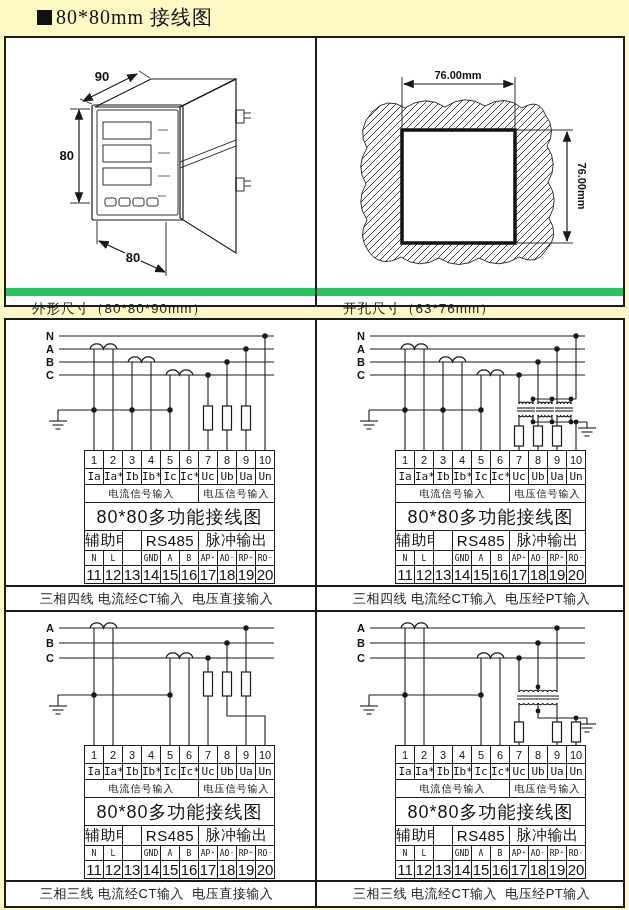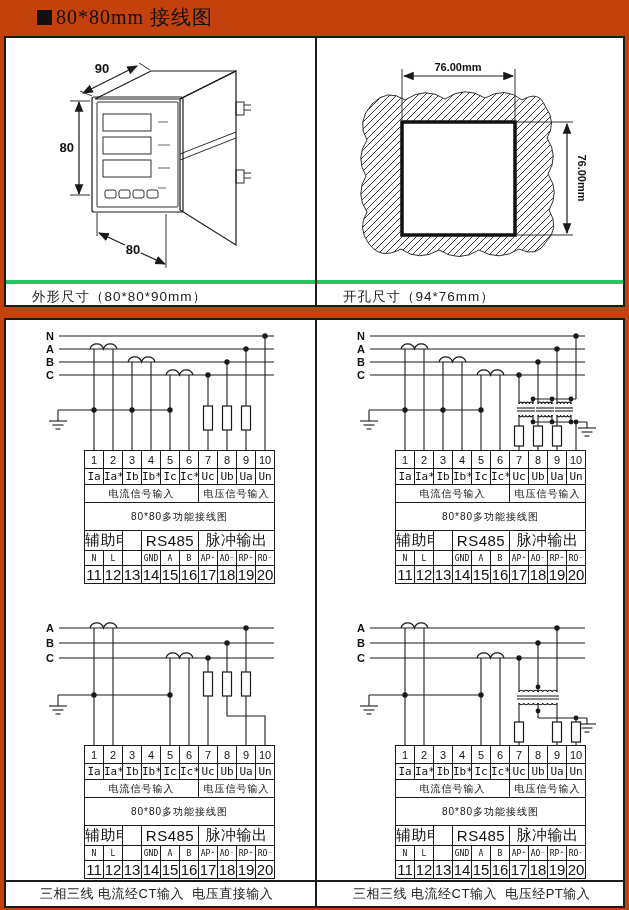--- a/index.html
+++ b/index.html
@@ -1,31 +1,31 @@
 <!DOCTYPE html>
 <html><head>
 <meta charset="utf-8">
 <style>
   html,body{margin:0;padding:0;background:#fff;}
-  .page{position:relative;width:629px;height:910px;background:#c2410c;color:#1a1a1a;
+  .page{position:relative;width:629px;height:910px;background:#fef9c3;color:#1a1a1a;
         font-family:"Liberation Sans",sans-serif;overflow:hidden;}
   
   .title-row{position:absolute;left:37px;top:3px;height:28px;display:flex;align-items:center;}
   .title-sq{width:15px;height:15px;background:#111;margin-right:4px;}
   .title-tx{font-family:"Liberation Serif",serif;font-size:20px;color:#111;letter-spacing:1px;white-space:pre;}
   
   .blk{position:absolute;border:2px solid #1a1a1a;box-sizing:border-box;background:#fff;}
   #block1{left:4px;top:36px;width:621px;height:271px;}
   #block2{left:4px;top:318px;width:621px;height:590px;}
   .vdiv{position:absolute;top:0;bottom:0;left:309px;width:2px;background:#1a1a1a;}
   
-  .cell{position:absolute;top:4px;height:100%;}
+  .cell{position:absolute;top:12px;height:100%;}
   .cell-l{left:0;width:309px;}
   .cell-r{left:311px;width:306px;border-radius:9px;}
-  .cap1{position:absolute;left:0;right:0;bottom:0;height:29px;border-top:4px solid #22c55e;
+  .cap1{position:absolute;left:0;right:0;bottom:0;height:29px;border-top:8px solid #22c55e;
         box-sizing:border-box;font-size:13.5px;line-height:26px;padding-left:26px;
         letter-spacing:1px;white-space:pre;color:#222;}
   
   .wpanel{position:absolute;}
   #p1{left:0;top:0;width:309px;height:265px;}
   #p2{left:311px;top:0;width:306px;height:265px;}
   #p3{left:0;top:292px;width:309px;height:268px;}
   #p4{left:311px;top:292px;width:306px;height:268px;}
   .wsvg{display:block;position:absolute;left:0;top:0;}
   .tblock-slot{position:absolute;left:78px;}
@@ -38,21 +38,21 @@
   .wcap{font-size:13px;color:#222;letter-spacing:0.5px;white-space:pre;display:flex;align-items:center;}
   .wcap-l{width:309px;padding-left:34px;box-sizing:border-box;}
   .wcap-r{flex:1;padding-left:38px;box-sizing:border-box;}
   
   table.tblock{border-collapse:collapse;table-layout:fixed;width:191px;background:#fff;}
   table.tblock td{border:1px solid #1a1a1a;text-align:center;vertical-align:middle;
                   padding:0;overflow:hidden;white-space:nowrap;color:#111;}
   tr.rn td{height:17px;font-size:11px;}
   tr.rl td{height:15px;font-size:11px;font-family:"DejaVu Sans Mono",monospace;}
   tr.rg td{height:17px;font-size:10px;letter-spacing:1px;}
-  tr.rb td{height:27px;font-size:10px;letter-spacing:1px;}
+  tr.rb td{height:27px;font-size:18px;letter-spacing:1px;}
   tr.rg2 td{height:15px;font-size:15px;letter-spacing:0.5px;}
   tr.rl2 td{height:14px;font-size:8px;font-family:"DejaVu Sans Mono",monospace;}
   tr.rn2 td{height:16px;font-size:15px;}
   
   .wire line,.wire path,.wire polyline{stroke:#1a1a1a;stroke-width:1.1;fill:none;}
   .fuse{fill:#fff;stroke:#1a1a1a;stroke-width:1.2;}
   .ph{font:bold 11px "Liberation Sans",sans-serif;fill:#111;}
   .dim{font:bold 13px "Liberation Sans",sans-serif;fill:#111;}
   .dim2{font:bold 11px "Liberation Sans",sans-serif;fill:#111;}
   .thin{stroke:#1a1a1a;stroke-width:0.9;fill:none;}
@@ -159,21 +159,21 @@
           <rect x="109" y="19" width="64" height="12" fill="#fff"></rect>
           <text class="dim2" x="141" y="29" text-anchor="middle">76.00mm</text>
         </g>
         <g>
           <line class="thin" x1="200" y1="80" x2="256" y2="80"></line>
           <line class="thin" x1="200" y1="193" x2="256" y2="193"></line>
           <line class="med" x1="250" y1="82" x2="250" y2="191" marker-start="url(#ar2)" marker-end="url(#ar2)"></line>
           <text class="dim2" transform="translate(261,136) rotate(90)" text-anchor="middle">76.00mm</text>
         </g>
       </svg>
-      <div class="cap1">开孔尺寸（94*76mm）</div>
+      <div class="cap1">开孔尺寸（63*76mm）</div>
     </div>
   </div>
 
   <div class="blk" id="block2">
 
     <div class="wpanel" id="p1">
       <svg class="wsvg" width="309" height="132" viewBox="0 0 309 132">
         <g class="wire">
           <line x1="53" y1="16" x2="268" y2="16"></line>
             <line x1="53" y1="29" x2="268" y2="29"></line>
@@ -450,20 +450,24 @@
       <td>17</td>
       <td>18</td>
       <td>19</td>
       <td>20</td>
     </tr>
   </tbody>
           </table>
 </div>
     </div>
 
+    <div class="caprow" id="caprow1">
+      <div class="wcap wcap-l">三相四线 电流经CT输入  电压直接输入</div>
+      <div class="wcap wcap-r">三相四线 电流经CT输入  电压经PT输入</div>
+    </div>
 
     <div class="wpanel" id="p3">
       <svg class="wsvg" width="309" height="134" viewBox="0 0 309 134">
         <g class="wire">
           <line x1="53" y1="16" x2="268" y2="16"></line>
             <line x1="53" y1="31" x2="268" y2="31"></line>
           <line x1="53" y1="46" x2="268" y2="46"></line>
         </g>
         <text class="ph" x="48" y="20" text-anchor="end">A</text>
         <text class="ph" x="48" y="35" text-anchor="end">B</text>

